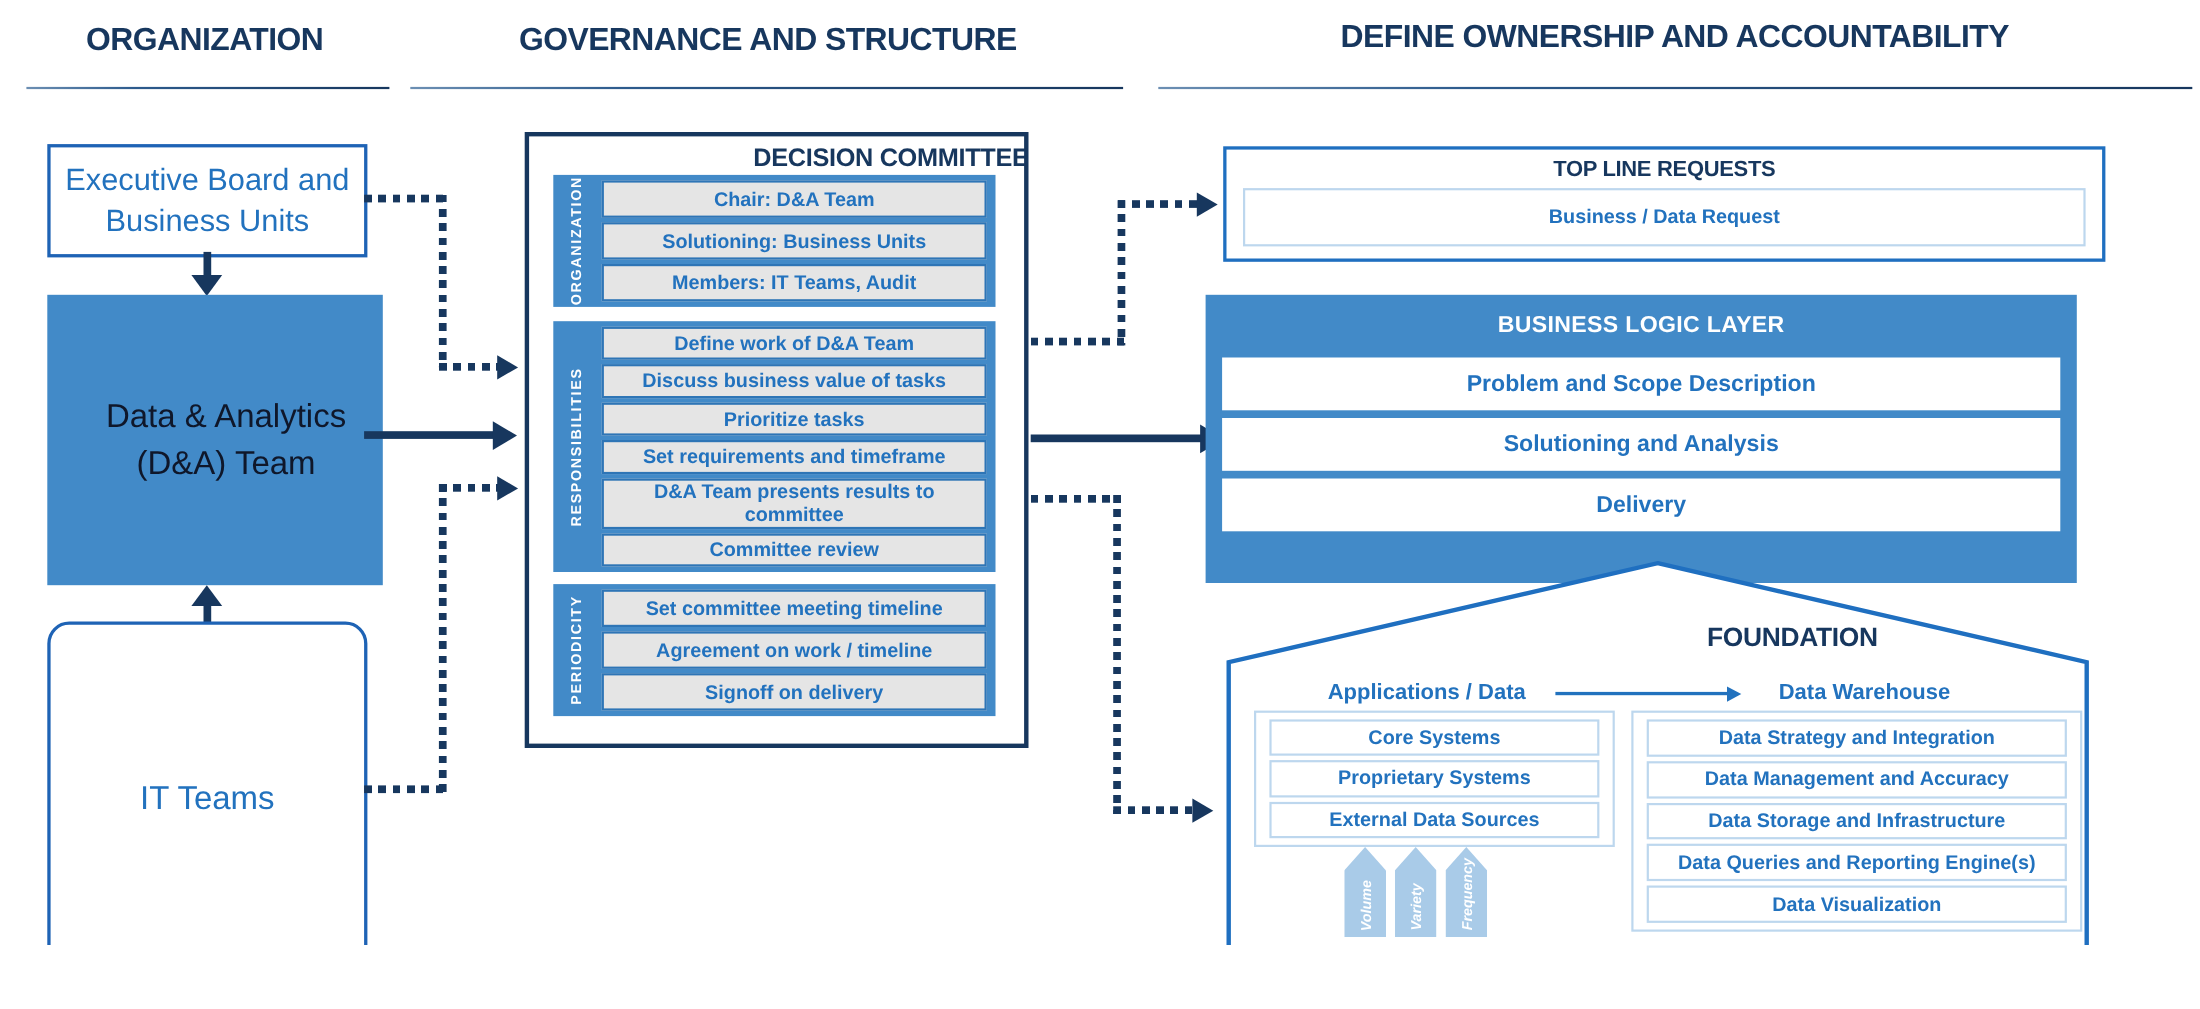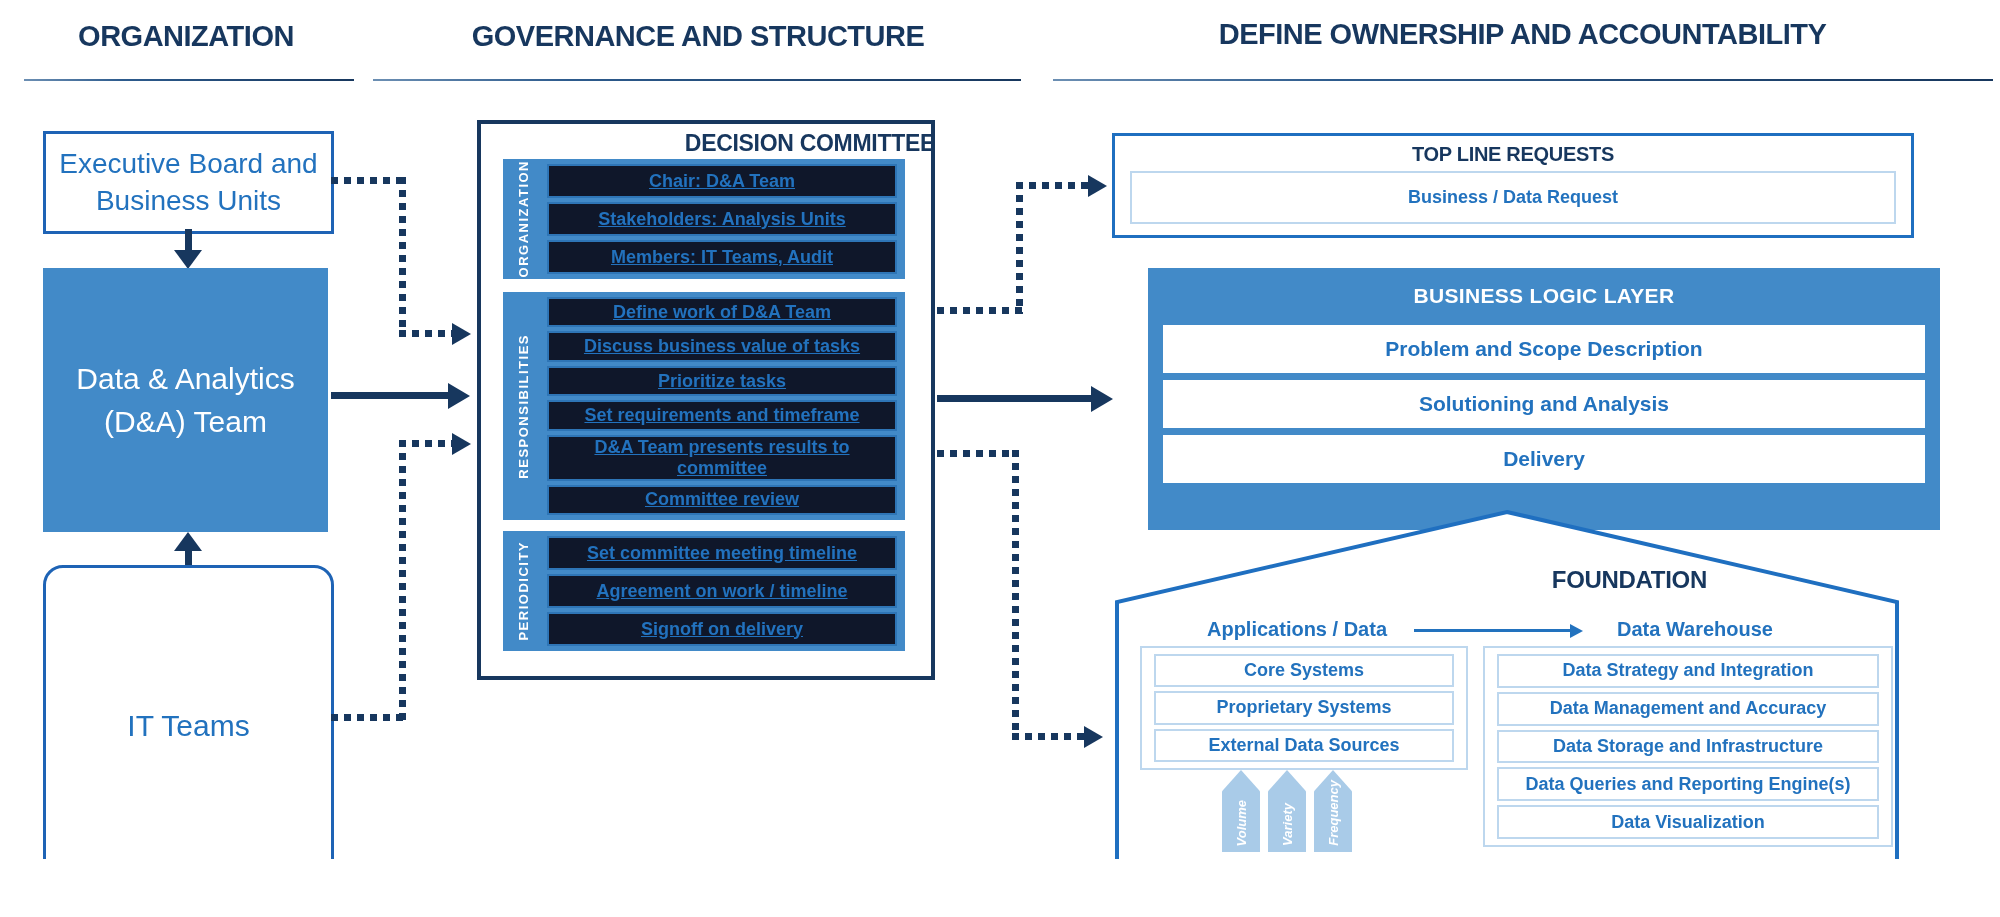--- a/index.html
+++ b/index.html
@@ -17,53 +17,53 @@
   .canvas{position:relative;width:2000px;height:859px;background:#fff;overflow:hidden;}
   .abs{position:absolute;}
 
   
   .sec-title{position:absolute;color:var(--navy);font-weight:800;font-size:29px;text-align:center;letter-spacing:-0.5px;white-space:nowrap;}
   .sec-underline{position:absolute;height:2px;background:linear-gradient(90deg,#6c8fb3,#2d5b8d 30%,#17375E);}
 
   
   .white-box{position:absolute;background:#fff;border:3px solid var(--box-border);color:var(--text-blue);
     display:flex;align-items:center;justify-content:center;text-align:center;font-size:28px;line-height:1.32;}
-  .blue-box{position:absolute;background:var(--blue-fill);color:#ffffff;display:flex;align-items:center;justify-content:center;
-    text-align:center;font-size:30px;line-height:1.45;}
+  .blue-box{position:absolute;background:var(--blue-fill);color:#0f172a;display:flex;align-items:center;justify-content:center;
+    text-align:center;font-size:30px;line-height:1.45;padding-left:20px;}
   .white-box .pad, .blue-box .pad{padding:4px 10px;}
 
   
   .vstem{position:absolute;width:7px;background:var(--navy);}
   .head-down{position:absolute;width:0;height:0;border-left:14px solid transparent;border-right:14px solid transparent;border-top:19px solid var(--navy);}
   .head-up{position:absolute;width:0;height:0;border-left:14px solid transparent;border-right:14px solid transparent;border-bottom:19px solid var(--navy);}
 
   
   .dot-h{position:absolute;height:7px;background:repeating-linear-gradient(90deg,var(--navy) 0 7px,transparent 7px 13px);}
   .dot-v{position:absolute;width:7px;background:repeating-linear-gradient(180deg,var(--navy) 0 7px,transparent 7px 13px);}
   .solid-h{position:absolute;height:7px;background:var(--navy);}
   .head-right{position:absolute;width:0;height:0;border-top:11px solid transparent;border-bottom:11px solid transparent;border-left:19px solid var(--navy);}
   .head-right-big{position:absolute;width:0;height:0;border-top:13px solid transparent;border-bottom:13px solid transparent;border-left:22px solid var(--navy);}
 
   
   .committee{position:absolute;left:477px;top:120px;width:458px;height:560px;background:#fff;border:4px solid var(--navy);box-sizing:border-box;}
   .committee-title{position:absolute;left:477px;top:130px;width:458px;text-align:right;color:var(--navy);font-weight:800;font-size:23px;letter-spacing:-0.3px;}
   .group{position:absolute;background:var(--blue-fill);box-sizing:border-box;padding:5px 8px 5px 44px;display:flex;flex-direction:column;gap:4px;}
   .group-label{position:absolute;left:0;top:0;bottom:0;width:40px;display:flex;align-items:center;justify-content:center;}
   .group-label span{writing-mode:vertical-rl;transform:rotate(180deg);color:#fff;font-size:13px;font-weight:700;letter-spacing:1.5px;white-space:nowrap;}
-  .c-row{background:#0f172a;border:2px solid var(--row-border);flex:1;display:flex;align-items:center;justify-content:center;
-    color:var(--text-blue);font-size:18px;font-weight:600;text-align:center;box-sizing:border-box;text-decoration:underline;}
+  .c-row{background:#e5e5e5;border:2px solid var(--row-border);flex:1;display:flex;align-items:center;justify-content:center;
+    color:var(--text-blue);font-size:18px;font-weight:600;text-align:center;box-sizing:border-box;}
 
   
   .tlr{position:absolute;left:1112px;top:133px;width:802px;height:105px;background:#fff;border:3px solid var(--border-blue);box-sizing:border-box;}
   .tlr-title{position:absolute;left:0;top:7px;width:100%;text-align:center;color:var(--navy);font-weight:800;font-size:20px;letter-spacing:-0.3px;}
   .tlr-items{position:absolute;left:15px;right:15px;top:35px;height:53px;display:flex;gap:12px;}
   .tlr-item{flex:1;border:2px solid var(--pale);display:flex;align-items:center;justify-content:center;color:var(--text-blue);font-size:18px;font-weight:600;}
 
   
-  .bll{position:absolute;left:1148px;top:268px;width:792px;height:262px;background:var(--blue-fill);box-sizing:border-box;padding-left:20px;}
+  .bll{position:absolute;left:1096px;top:268px;width:792px;height:262px;background:var(--blue-fill);box-sizing:border-box;padding-left:20px;}
   .bll-title{position:absolute;left:0;top:16px;width:100%;text-align:center;color:#fff;font-weight:800;font-size:21px;letter-spacing:0.3px;}
   .bll-rows{position:absolute;left:15px;right:15px;top:57px;display:flex;flex-direction:column;gap:7px;border-radius:28px;}
   .bll-row{height:48px;background:#fff;display:flex;align-items:center;justify-content:center;color:var(--text-blue);font-size:21px;font-weight:600;}
 
   
   .foundation-title{position:absolute;left:1307px;top:566px;width:400px;text-align:right;color:var(--navy);font-weight:800;font-size:24px;letter-spacing:-0.3px;}
   .fnd-sub{position:absolute;color:var(--text-blue);font-weight:700;font-size:20px;text-align:center;white-space:nowrap;}
   .fnd-arrow-line{position:absolute;height:3px;background:var(--text-blue);}
   .fnd-arrow-head{position:absolute;width:0;height:0;border-top:7px solid transparent;border-bottom:7px solid transparent;border-left:13px solid var(--text-blue);}
   .fnd-container{position:absolute;background:#fff;border:2px solid var(--pale);box-sizing:border-box;padding:6px 12px;display:flex;flex-direction:column;gap:4px;}
@@ -118,21 +118,21 @@
   <div class="dot-h" style="left:399px;top:440px;width:56px;"></div>
   <div class="head-right" style="left:452px;top:433px;"></div>
 
   <div class="committee"></div>
   <div class="committee-title">DECISION COMMITTEE</div>
 
   <div class="group" style="left:503px;top:159px;width:402px;height:120px;">
     <div class="group-label">
       <span>ORGANIZATION</span>
     </div>
-    <div style="display:contents;"><div class="c-row">Chair: D&amp;A Team</div><div class="c-row">Stakeholders: Analysis Units</div><div class="c-row">Members: IT Teams, Audit</div></div>
+    <div style="display:contents;"><div class="c-row">Chair: D&amp;A Team</div><div class="c-row">Solutioning: Business Units</div><div class="c-row">Members: IT Teams, Audit</div></div>
   </div>
 
   <div class="group" style="left:503px;top:292px;width:402px;height:228px;">
     <div class="group-label">
       <span>RESPONSIBILITIES</span>
     </div>
     <div style="display:contents;"><div class="c-row">Define work of D&amp;A Team</div><div class="c-row">Discuss business value of tasks</div><div class="c-row">Prioritize tasks</div><div class="c-row">Set requirements and timeframe</div><div class="c-row">D&amp;A Team presents results to committee</div><div class="c-row">Committee review</div></div>
   </div>
 
   <div class="group" style="left:503px;top:531px;width:402px;height:120px;">

